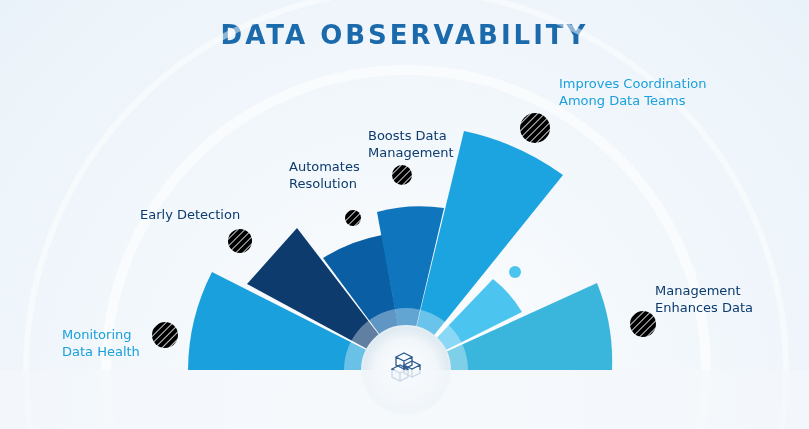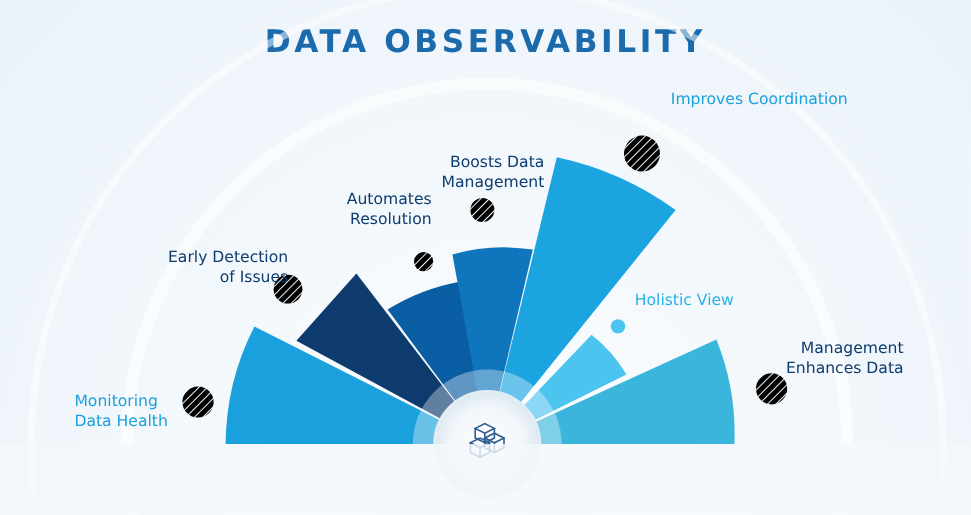--- a/index.html
+++ b/index.html
@@ -12,21 +12,21 @@
     position: absolute; top: 20px; left: 0; width: 809px; text-align: center;
     color: #1b6aab; font-weight: bold; font-size: 26px; letter-spacing: 3px;
   }
   svg.diagram { position: absolute; left: 0; top: 0; }
   .label {
     position: absolute; font-size: 13px; line-height: 17px; font-weight: 500;
     white-space: nowrap;
   }
   .label span { display: block; }
   .lbl-light { color: #1aa0dc; }
-  .lbl-dark { color: #0d3b6e; text-align: right; }
+  .lbl-dark { color: #0d3b6e; }
   .lbl-mid { color: #27b2e4; }
 </style>
 </head>
 <body>
 
 <div class="title">DATA OBSERVABILITY</div>
 
 <svg class="diagram" width="809" height="429" viewBox="0 0 809 429">
   <defs>
     <pattern id="hatch" width="5" height="5" patternUnits="userSpaceOnUse" patternTransform="rotate(45)">
@@ -83,32 +83,31 @@
   <circle cx="515" cy="272" r="6" fill="#4cc4f0"></circle>
   <circle cx="643" cy="324" r="13" fill="url(#hatch)" style="color:#3ab6dc"></circle>
 </svg>
 
 <div class="label lbl-light" style="left:62px; top:306px;margin-top:20px;">
   <span>Monitoring</span>
   <span>Data Health</span>
 </div>
 <div class="label lbl-dark" style="left:140px; top:206px;">
   <span>Early Detection</span>
-  <span>of Issues</span>
 </div>
 <div class="label lbl-dark" style="left:289px; top:158px;">
   <span>Automates</span>
   <span>Resolution</span>
 </div>
 <div class="label lbl-dark" style="left:368px; top:127px;">
   <span>Boosts Data</span>
   <span>Management</span>
 </div>
 <div class="label lbl-light" style="left:559px; top:75px;">
   <span>Improves Coordination</span>
+  <span>Among Data Teams</span>
 </div>
 <div class="label lbl-mid" style="left:529px; top:242px;">
-  <span>Holistic View</span>
 </div>
 <div class="label lbl-dark" style="left:655px; top:282px;">
   <span>Management</span>
   <span>Enhances Data</span>
 </div>
 
 </body></html>

